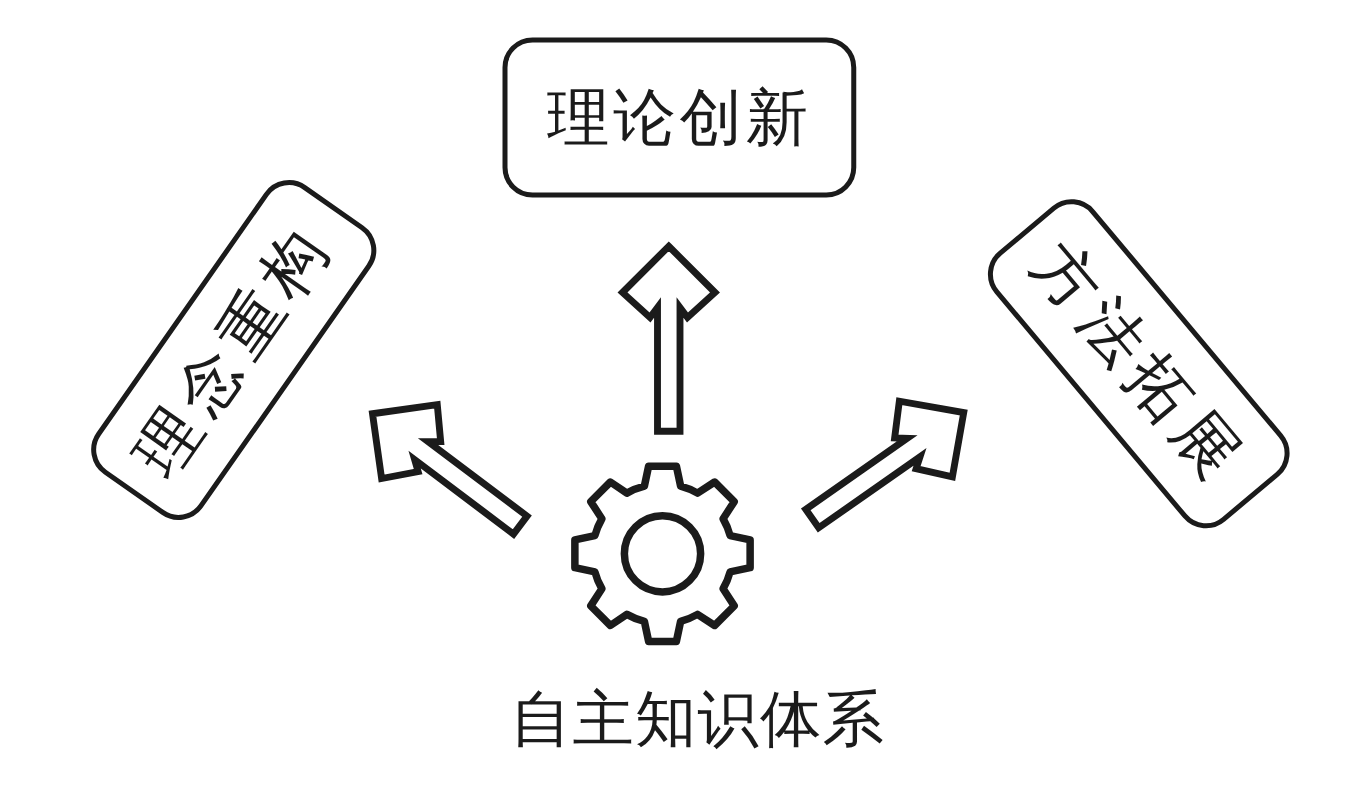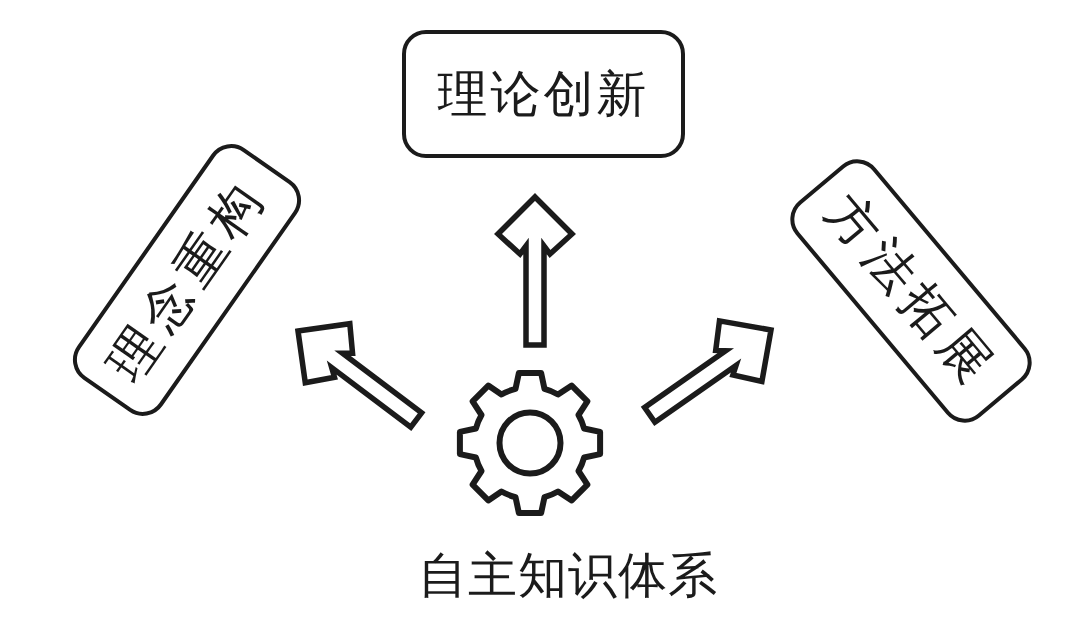--- a/index.html
+++ b/index.html
@@ -34,21 +34,21 @@
     transform: rotate(-55deg);
   }
   .box-left .label, .box-right .label { letter-spacing: 7px; font-size: 51px; }
   .box-right {
     left: 770px; top: 239px; width: 282px; height: 104px;
     transform: rotate(50deg);
   }
   .svg-layer { position: absolute; left: 0; top: 0; width: 1080px; height: 628px; }
   .hub-label {
     position: absolute;
-    left: 368px; top: 543px; width: 400px;
+    left: 358px; top: 543px; width: 400px;
     text-align: center;
     font-size: 49px;
     letter-spacing: 1px;
     white-space: nowrap;
     color: #1b1b1b;
   }
   .outline-shape { fill: #ffffff; stroke: #1b1b1b; }
 </style>
 </head>
 <body>

